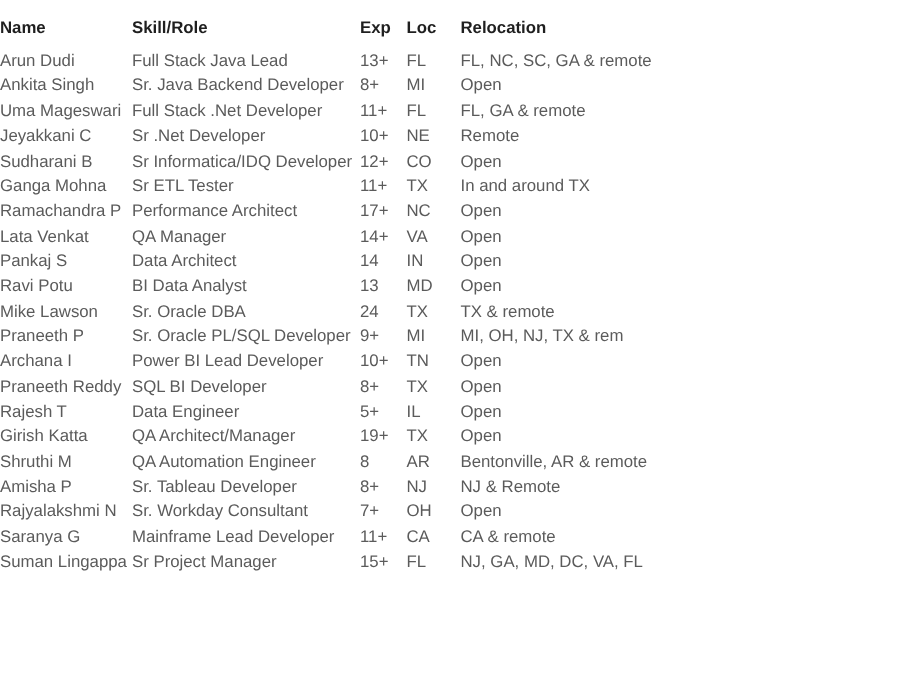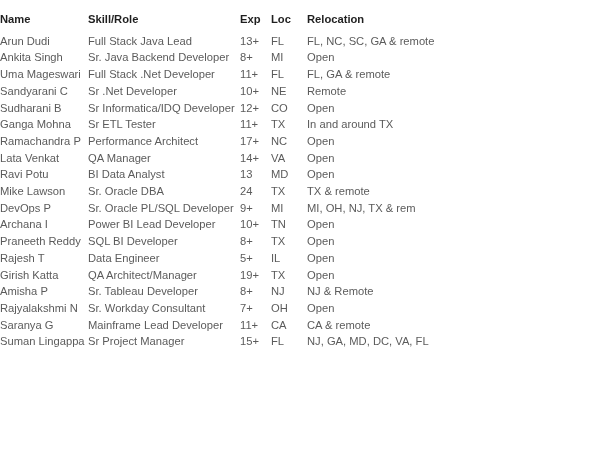--- a/index.html
+++ b/index.html
@@ -98,21 +98,21 @@
           <td class="col-reloc">Open</td>
         </tr>
         <tr>
           <td class="col-name">Uma Mageswari</td>
           <td class="col-skill">Full Stack .Net Developer</td>
           <td class="col-exp">11+</td>
           <td class="col-loc">FL</td>
           <td class="col-reloc">FL, GA &amp; remote</td>
         </tr>
         <tr>
-          <td class="col-name">Sandyarani C</td>
+          <td class="col-name">Jeyakkani C</td>
           <td class="col-skill">Sr .Net Developer</td>
           <td class="col-exp">10+</td>
           <td class="col-loc">NE</td>
           <td class="col-reloc">Remote</td>
         </tr>
         <tr>
           <td class="col-name">Sudharani B</td>
           <td class="col-skill">Sr Informatica/IDQ Developer</td>
           <td class="col-exp">12+</td>
           <td class="col-loc">CO</td>
@@ -133,35 +133,42 @@
           <td class="col-reloc">Open</td>
         </tr>
         <tr>
           <td class="col-name">Lata Venkat</td>
           <td class="col-skill">QA Manager</td>
           <td class="col-exp">14+</td>
           <td class="col-loc">VA</td>
           <td class="col-reloc">Open</td>
         </tr>
         <tr>
+          <td class="col-name">Pankaj S</td>
+          <td class="col-skill">Data Architect</td>
+          <td class="col-exp">14</td>
+          <td class="col-loc">IN</td>
+          <td class="col-reloc">Open</td>
+        </tr>
+        <tr>
           <td class="col-name">Ravi Potu</td>
           <td class="col-skill">BI Data Analyst</td>
           <td class="col-exp">13</td>
           <td class="col-loc">MD</td>
           <td class="col-reloc">Open</td>
         </tr>
         <tr>
           <td class="col-name">Mike Lawson</td>
           <td class="col-skill">Sr. Oracle DBA</td>
           <td class="col-exp">24</td>
           <td class="col-loc">TX</td>
           <td class="col-reloc">TX &amp; remote</td>
         </tr>
         <tr>
-          <td class="col-name">DevOps P</td>
+          <td class="col-name">Praneeth P</td>
           <td class="col-skill">Sr. Oracle PL/SQL Developer</td>
           <td class="col-exp">9+</td>
           <td class="col-loc">MI</td>
           <td class="col-reloc">MI, OH, NJ, TX &amp; rem</td>
         </tr>
         <tr>
           <td class="col-name">Archana I</td>
           <td class="col-skill">Power BI Lead Developer</td>
           <td class="col-exp">10+</td>
           <td class="col-loc">TN</td>
@@ -180,20 +187,27 @@
           <td class="col-exp">5+</td>
           <td class="col-loc">IL</td>
           <td class="col-reloc">Open</td>
         </tr>
         <tr>
           <td class="col-name">Girish Katta</td>
           <td class="col-skill">QA Architect/Manager</td>
           <td class="col-exp">19+</td>
           <td class="col-loc">TX</td>
           <td class="col-reloc">Open</td>
+        </tr>
+        <tr>
+          <td class="col-name">Shruthi M</td>
+          <td class="col-skill">QA Automation Engineer</td>
+          <td class="col-exp">8</td>
+          <td class="col-loc">AR</td>
+          <td class="col-reloc">Bentonville, AR &amp; remote</td>
         </tr>
         <tr>
           <td class="col-name">Amisha P</td>
           <td class="col-skill">Sr. Tableau Developer</td>
           <td class="col-exp">8+</td>
           <td class="col-loc">NJ</td>
           <td class="col-reloc">NJ &amp; Remote</td>
         </tr>
         <tr>
           <td class="col-name">Rajyalakshmi N</td>

